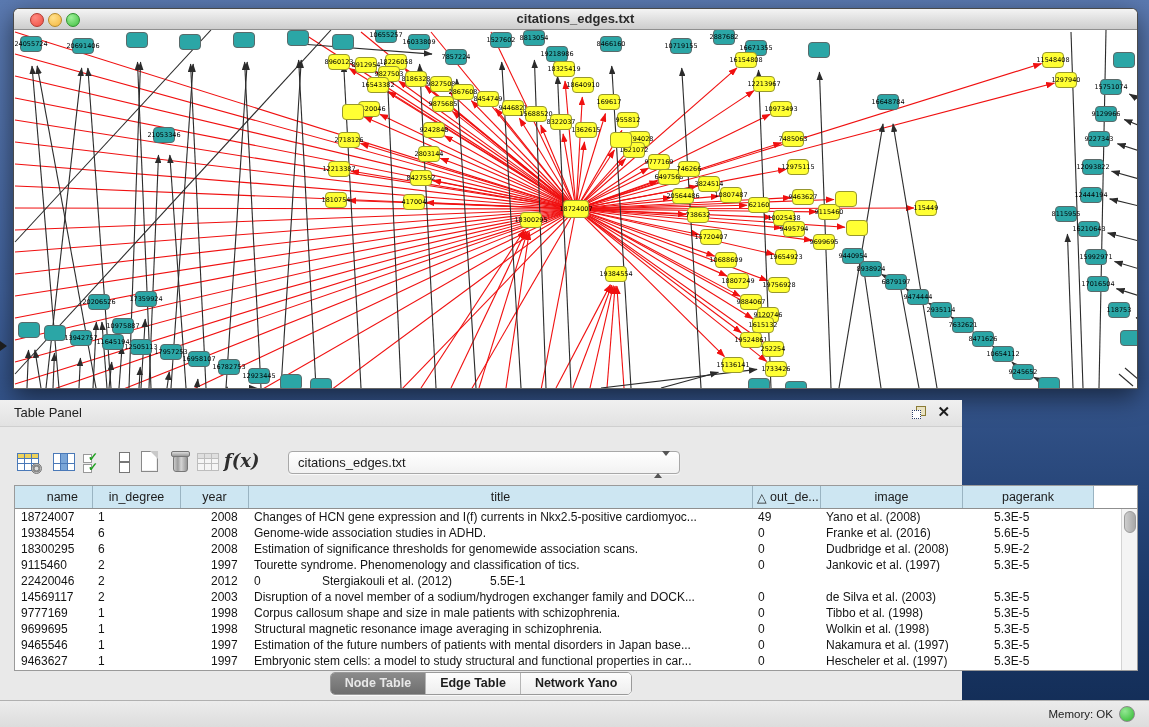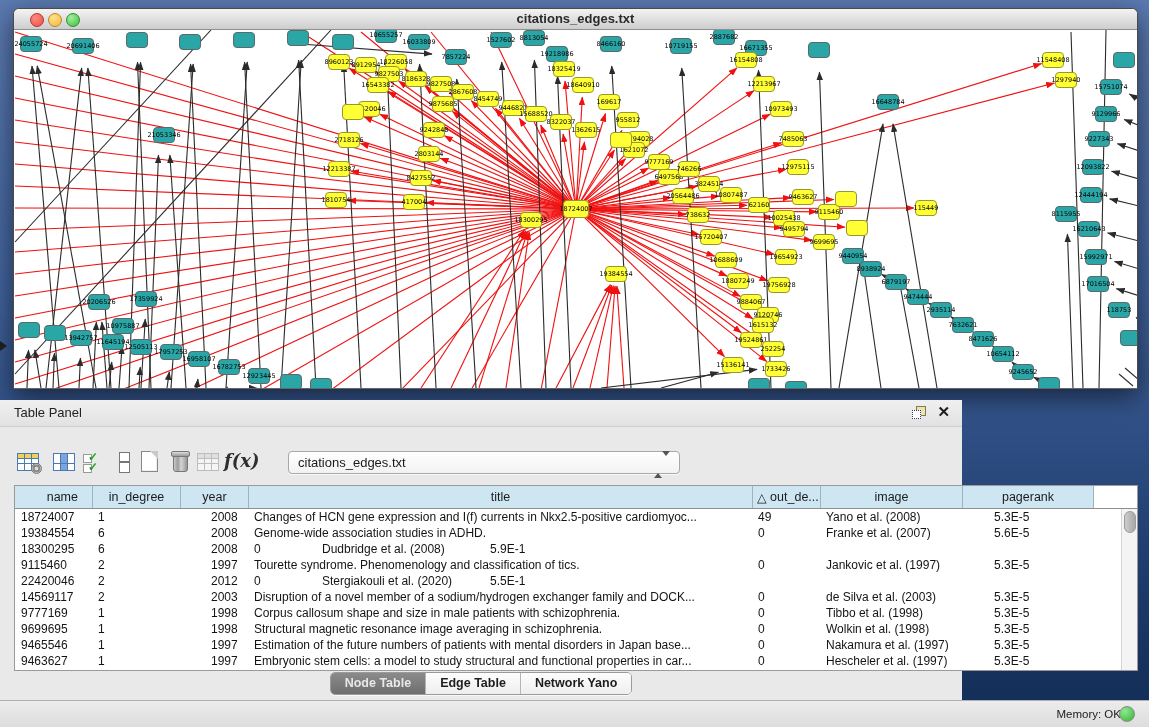--- a/index.html
+++ b/index.html
@@ -98,21 +98,21 @@
   
   .tabbar{position:absolute;left:0;top:272px;width:100%;display:flex;justify-content:center;}
   .seg{display:flex;border:1px solid #9a9a9a;border-radius:5px;overflow:hidden;background:#fff;
      box-shadow:0 1px 0 rgba(255,255,255,.7);}
   .seg .tab{height:21px;line-height:21px;padding:0 14px;font-size:12.5px;font-weight:bold;color:#1d1d1d;
      background:linear-gradient(#fdfdfd,#eee);border-right:1px solid #b5b5b5;}
   .seg .tab.sel{background:linear-gradient(#8b8b8b,#6e6e6e);color:#e8e8e8;}
   .seg .tab:last-child{border-right:none;}
   
   .statusbar{position:absolute;left:0;top:700px;width:1149px;height:27px;background:linear-gradient(#ececec,#dcdcdc);border-top:1px solid #b0b0b0;}
-  .mem{position:absolute;right:28px;top:7px;font-size:11.5px;color:#222;}
+  .mem{position:absolute;right:36px;top:7px;font-size:11.5px;color:#222;}
   .memdot{position:absolute;right:14px;top:5px;width:14px;height:14px;border-radius:50%;
      background:radial-gradient(circle at 35% 30%,#93e793,#2eb82e);border:1px solid #8a8a8a;}
 </style>
 </head>
 <body>
 
 <div class="graph-window">
   <div class="titlebar">
     <span class="tl red"></span>
     <span class="tl yellow"></span>
@@ -875,49 +875,50 @@
           <div class="tcell c-short">Yano et al. (2008)</div>
           <div class="tcell c-page">5.3E-5</div>
           <div class="tcell c-fill"></div>
         </div>
         <div class="trow">
           <div class="tcell c-name">19384554</div>
           <div class="tcell c-in">6</div>
           <div class="tcell c-year">2008</div>
           <div class="tcell c-title">Genome-wide association studies in ADHD.</div>
           <div class="tcell c-out">0</div>
-          <div class="tcell c-short">Franke et al. (2007)</div>
+          <div class="tcell c-short">Franke et al. (2016)</div>
           <div class="tcell c-page">5.6E-5</div>
           <div class="tcell c-fill"></div>
         </div>
         <div class="trow">
           <div class="tcell c-name">18300295</div>
           <div class="tcell c-in">6</div>
           <div class="tcell c-year">2008</div>
+          <div class="tcell c-title">Estimation of significance thresholds for genomewide association scans.</div>
           <div class="tcell c-out">0</div>
           <div class="tcell c-short">Dudbridge et al. (2008)</div>
-          <div class="tcell c-page">5.9E-1</div>
+          <div class="tcell c-page">5.9E-2</div>
           <div class="tcell c-fill"></div>
         </div>
         <div class="trow">
           <div class="tcell c-name">9115460</div>
           <div class="tcell c-in">2</div>
           <div class="tcell c-year">1997</div>
           <div class="tcell c-title">Tourette syndrome. Phenomenology and classification of tics.</div>
           <div class="tcell c-out">0</div>
           <div class="tcell c-short">Jankovic et al. (1997)</div>
           <div class="tcell c-page">5.3E-5</div>
           <div class="tcell c-fill"></div>
         </div>
         <div class="trow">
           <div class="tcell c-name">22420046</div>
           <div class="tcell c-in">2</div>
           <div class="tcell c-year">2012</div>
           <div class="tcell c-out">0</div>
-          <div class="tcell c-short">Stergiakouli et al. (2020)</div>
+          <div class="tcell c-short">Stergiakouli et al. (2012)</div>
           <div class="tcell c-page">5.5E-1</div>
           <div class="tcell c-fill"></div>
         </div>
         <div class="trow">
           <div class="tcell c-name">14569117</div>
           <div class="tcell c-in">2</div>
           <div class="tcell c-year">2003</div>
           <div class="tcell c-title">Disruption of a novel member of a sodium/hydrogen exchanger family and DOCK...</div>
           <div class="tcell c-out">0</div>
           <div class="tcell c-short">de Silva et al. (2003)</div>

